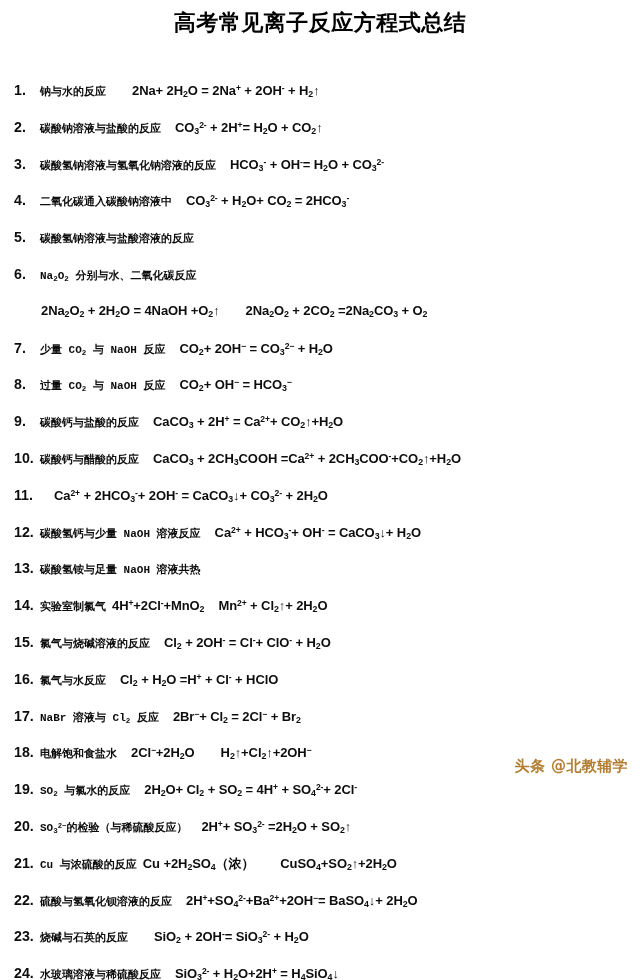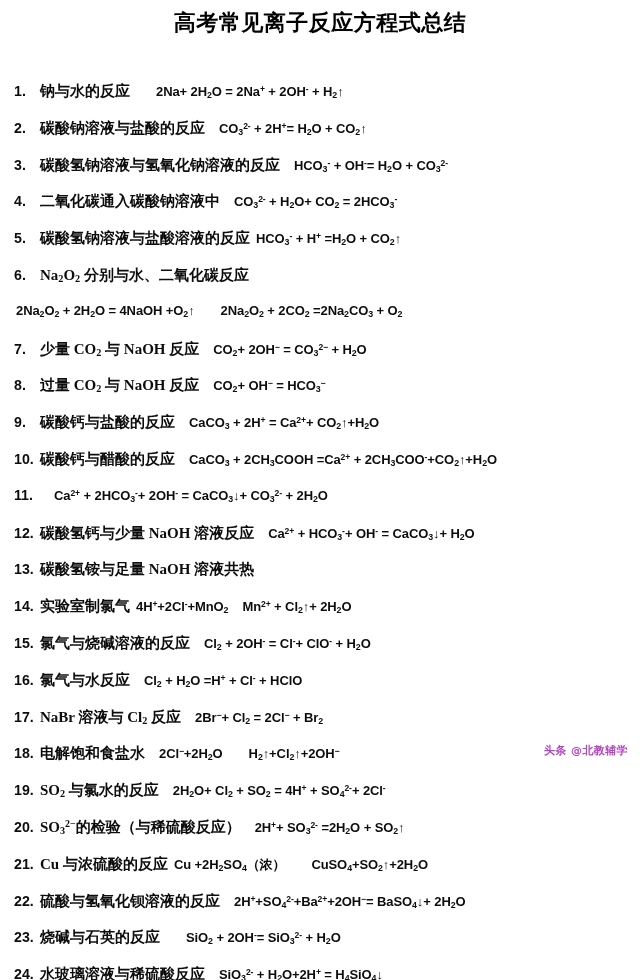--- a/index.html
+++ b/index.html
@@ -54,35 +54,36 @@
     box-sizing: border-box;
     white-space: nowrap;
     font-size: 14.2px;
     font-weight: bold;
     color: #0d0d0d;
   }
 
   
   .eq-row.continuation {
     padding-left: 10px;
+    margin-left: 25px;
   }
 
   .eq-index {
     display: inline-block;
     min-width: 26px;
     font-weight: bold;
     font-family: "Liberation Sans", "DejaVu Sans", sans-serif;
     font-size: 14.2px;
     flex: 0 0 auto;
   }
 
   .eq-name {
-    font-family: Liberation Serif, serif;
-    font-weight: bold;
-    font-size: 15px;
+    font-family: Liberation Mono, monospace;
+    font-weight: bold;
+    font-size: 11px;
     flex: 0 0 auto;
   }
 
   .eq-formula {
     font-family: "Liberation Sans", "DejaVu Sans", sans-serif;
     font-weight: bold;
     font-size: 13px;
     flex: 0 0 auto;
     letter-spacing: -0.1px;
   }
@@ -100,25 +101,25 @@
   sup {
     font-size: 0.66em;
     vertical-align: 0.46em;
     line-height: 0;
   }
 
   
   .watermark {
     position: absolute;
     right: 12px;
-    bottom: 22px;
+    bottom: 4px;
     font-family: "DejaVu Sans", "Liberation Sans", sans-serif;
-    font-size: 11px;
-    font-weight: bold;
-    color: #a21caf;
+    font-size: 15px;
+    font-weight: bold;
+    color: #a16207;
     opacity: 0.82;
     letter-spacing: 0.4px;
     white-space: nowrap;
   }
 </style>
 </head>
 <body>
 
 <div id="page">
 
@@ -146,21 +147,20 @@
       <div class="eq-row">
         <span class="eq-index">4.</span>
         <span class="eq-name">二氧化碳通入碳酸钠溶液中</span>
         <span class="gap-m"></span>
         <span class="eq-formula">CO<sub>3</sub><sup>2-</sup> + H<sub>2</sub>O+ CO<sub>2</sub> = 2HCO<sub>3</sub><sup>-</sup></span>
       </div>
       <div class="eq-row">
         <span class="eq-index">5.</span>
         <span class="eq-name">碳酸氢钠溶液与盐酸溶液的反应</span>
         <span class="gap-s"></span>
-        <span class="eq-formula">HCO<sub>3</sub><sup>-</sup> + H<sup>+</sup> =H<sub>2</sub>O + CO<sub>2</sub>↑</span>
       </div>
       <div class="eq-row">
         <span class="eq-index">6.</span>
         <span class="eq-name">Na<sub>2</sub>O<sub>2</sub> 分别与水、二氧化碳反应</span>
       </div>
       <div class="eq-row continuation">
         <span class="gap-s"></span>
         <span class="eq-formula">2Na<sub>2</sub>O<sub>2</sub> + 2H<sub>2</sub>O = 4NaOH +O<sub>2</sub>↑<span class="gap-l"></span>2Na<sub>2</sub>O<sub>2</sub> + 2CO<sub>2</sub> =2Na<sub>2</sub>CO<sub>3</sub> + O<sub>2</sub></span>
       </div>
       <div class="eq-row">

